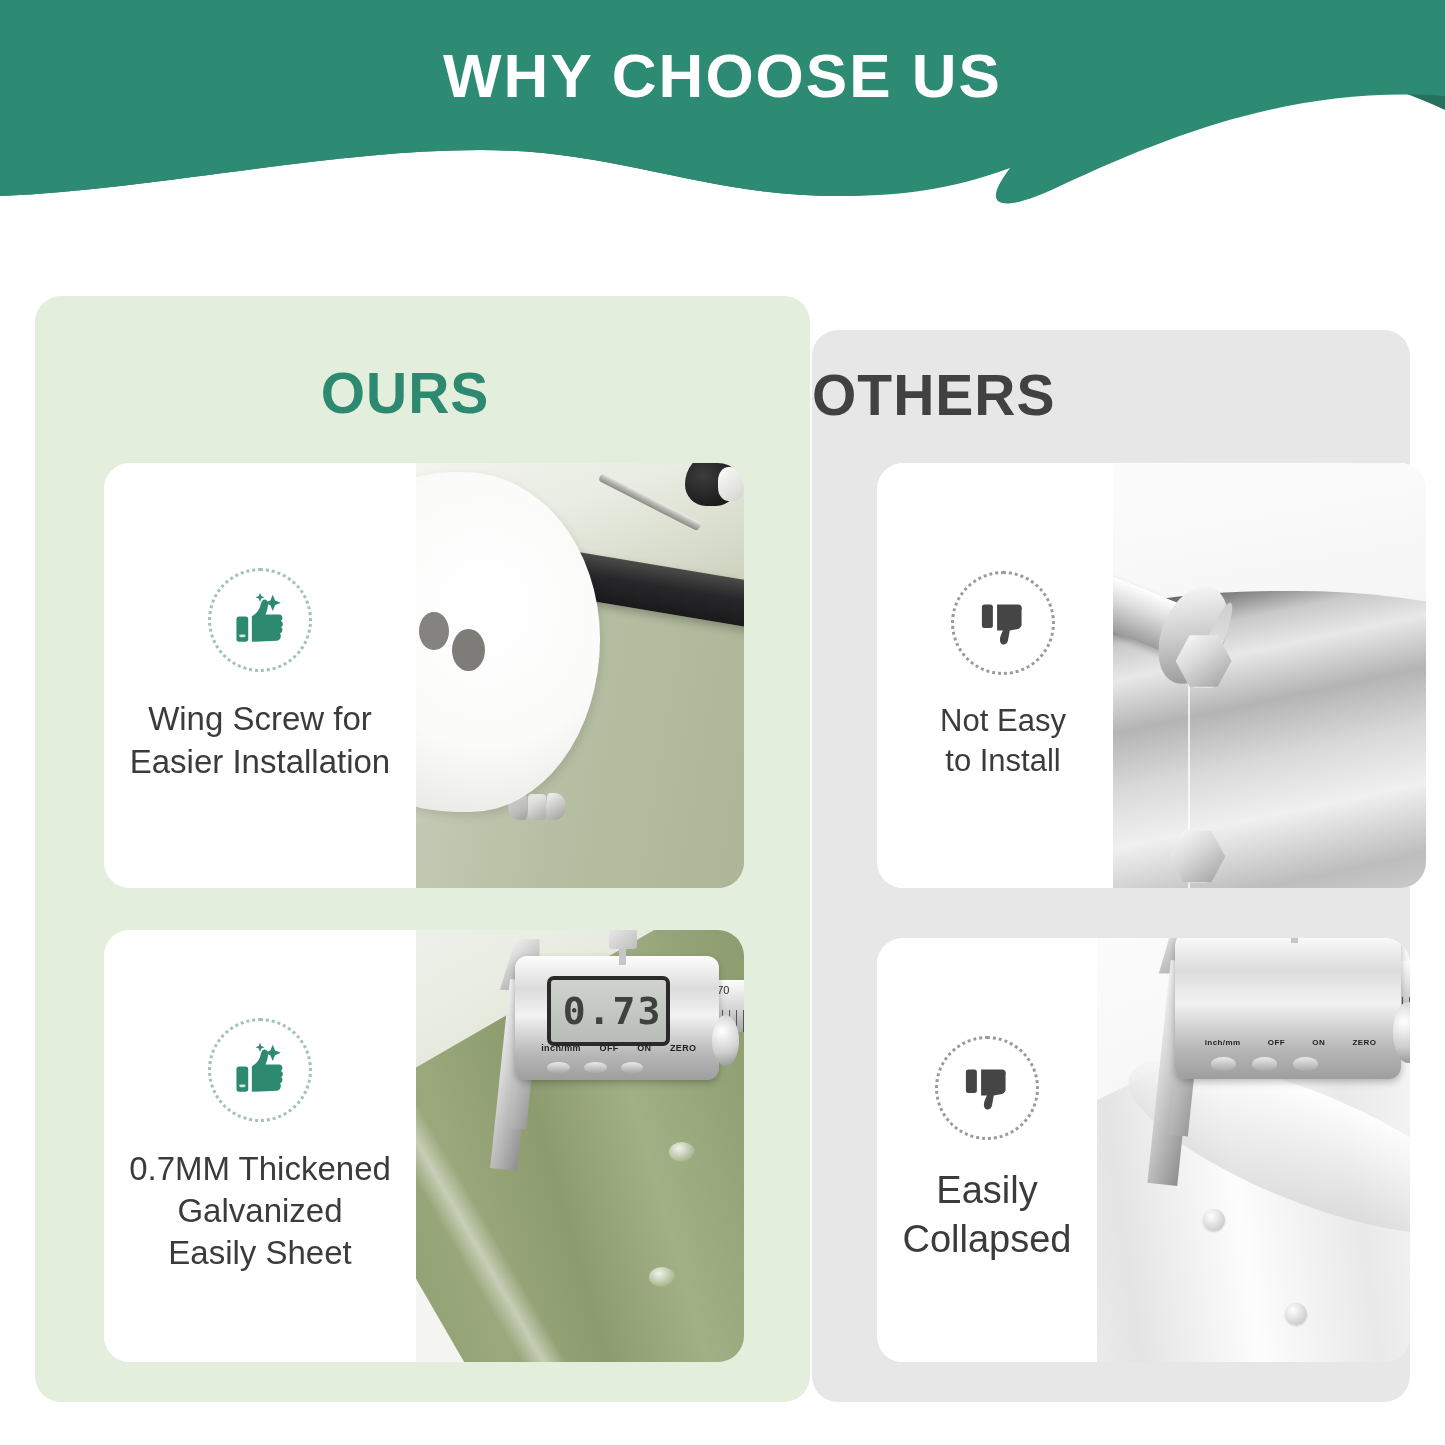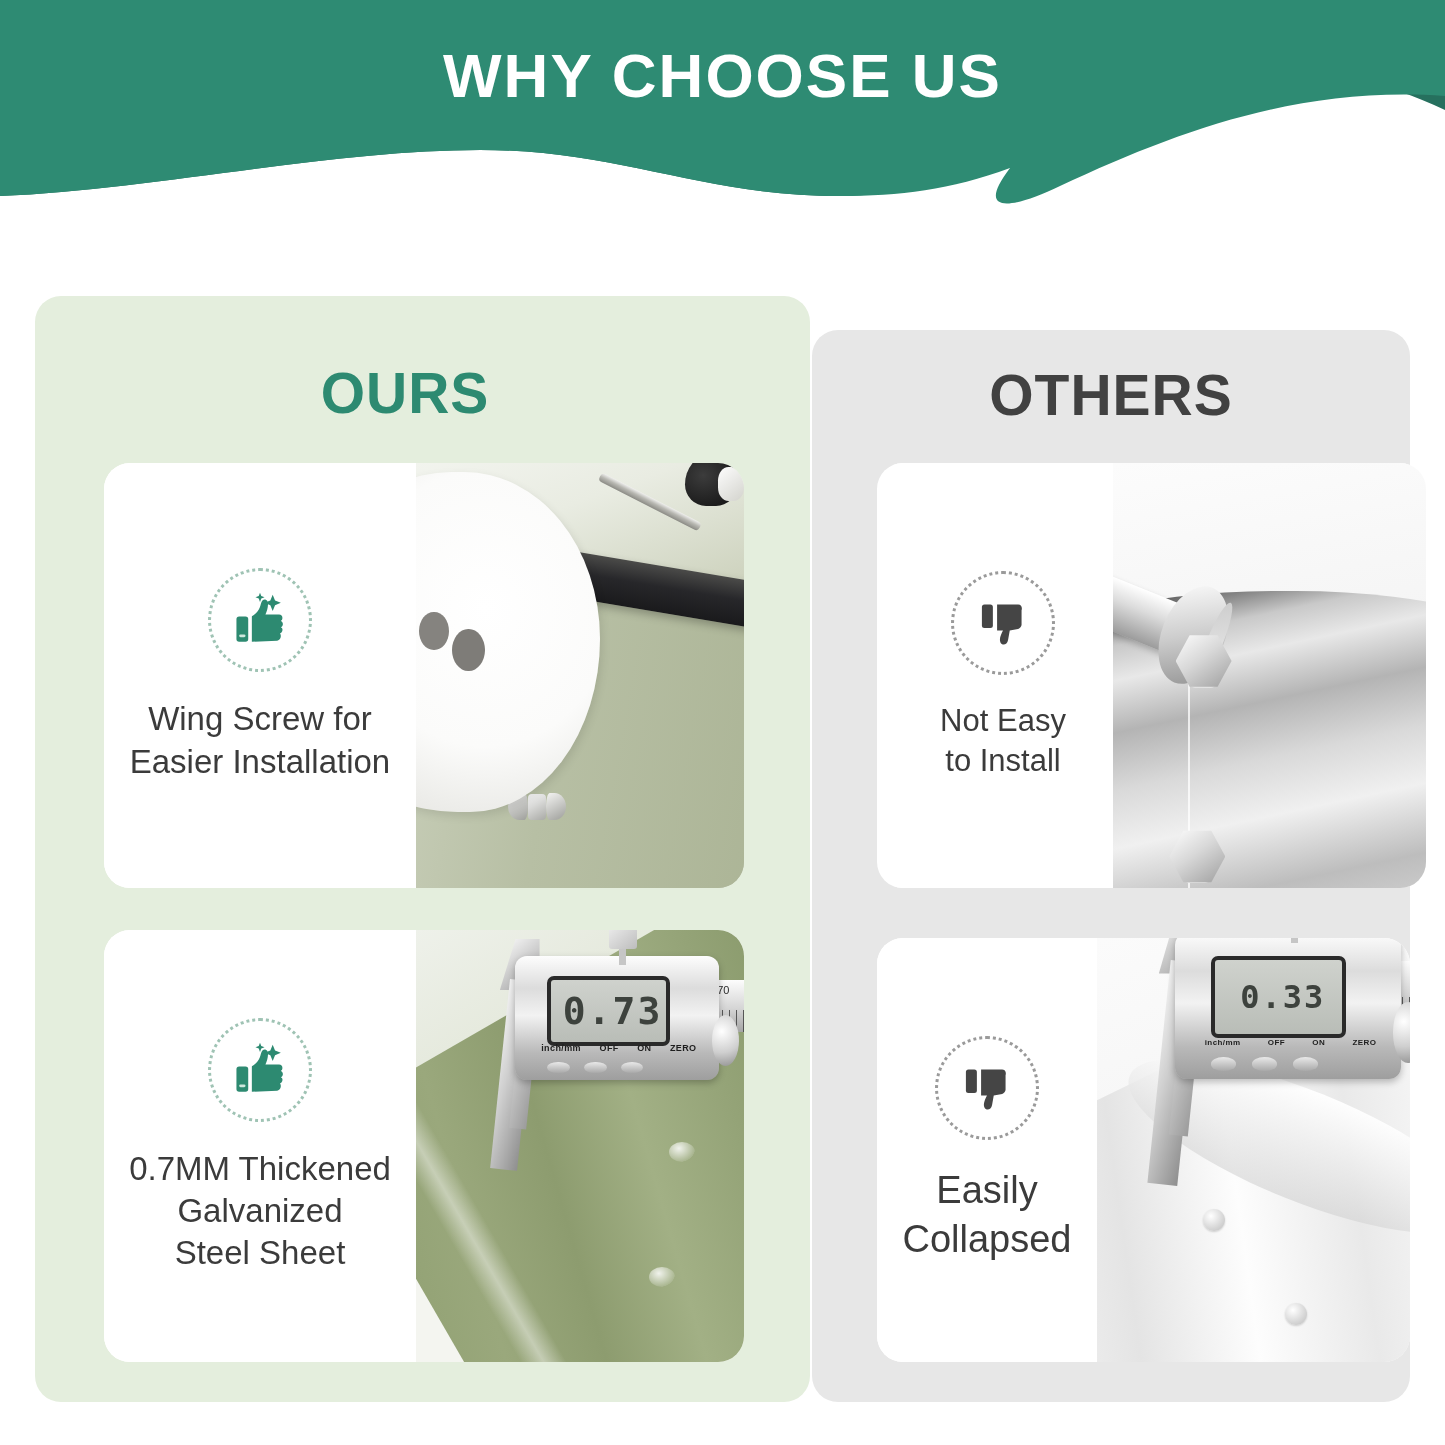--- a/index.html
+++ b/index.html
@@ -75,21 +75,20 @@
     left: 0;
     top: 360px;
     width: 810px;
     text-align: center;
     color: #2d8a71;
   }
   .heading-others {
     left: 812px;
     top: 362px;
     width: 598px;
-    text-align: center;
     color: #414141;
   }
 
   
   .card {
     position: absolute;
     background: #ffffff;
     border-radius: 26px;
     overflow: hidden;
     display: flex;
@@ -580,21 +579,21 @@
       <svg width="58" height="58" viewBox="0 0 64 64" aria-hidden="true">
         <rect x="6" y="28" width="13" height="28" rx="3" fill="#2d8a71"></rect>
         <rect x="9" y="48" width="7" height="3" rx="1.5" fill="#cfe7dd"></rect>
         <path d="M23 56 V28 C23 28 31 24 33 14 C34 9 38 8 40 11 C42 14 40 22 38 26 H53 C57 26 58 31 55 33 C58 34 58 39 55 40 C58 41 57 46 54 47 C56 49 55 54 51 55 Z" fill="#2d8a71"></path>
         <path d="M46 4 L48.6 10.4 L55 13 L48.6 15.6 L46 22 L43.4 15.6 L37 13 L43.4 10.4 Z" fill="#2d8a71"></path>
         <path d="M32 2 L33.4 5.6 L37 7 L33.4 8.4 L32 12 L30.6 8.4 L27 7 L30.6 5.6 Z" fill="#2d8a71"></path>
       </svg>
     </div>
     <div class="card-label">0.7MM Thickened
 Galvanized
-Steel Sheet</div>
+Easily Sheet</div>
   </div>
   <div class="card-photo">
     <div class="photo-caliper-green">
       <div class="cg-sheet">
           <div class="cg-sheet-hi"></div>
         </div>
       <div class="cg-dimple cg-d1"></div>
       <div class="cg-dimple cg-d2"></div>
       <div class="caliper">
         <div class="cal-jaw-upper"></div>
@@ -677,23 +676,20 @@
       <div class="cw-dimple cw-d2"></div>
       <div class="cw-dimple cw-d3"></div>
       <div class="caliper caliper-w">
         <div class="cal-jaw-upper"></div>
         <div class="cal-jaw-lower"></div>
         <div class="cal-jaw-lower2"></div>
         <div class="cal-rail">
             <div class="cal-rail-ticks"></div>
           </div>
         <div class="cal-body">
-          <div class="cal-screen">
-            <div class="cal-reading" style="font-size:32px;">0.33</div>
-          </div>
           <div class="cal-sub" style="font-size:8px;">
             <span>inch/mm</span>
             <span>OFF</span>
             <span>ON</span>
             <span>ZERO</span>
           </div>
           <div class="cal-btn cal-b1"></div>
           <div class="cal-btn cal-b2"></div>
           <div class="cal-btn cal-b3"></div>
         </div>

